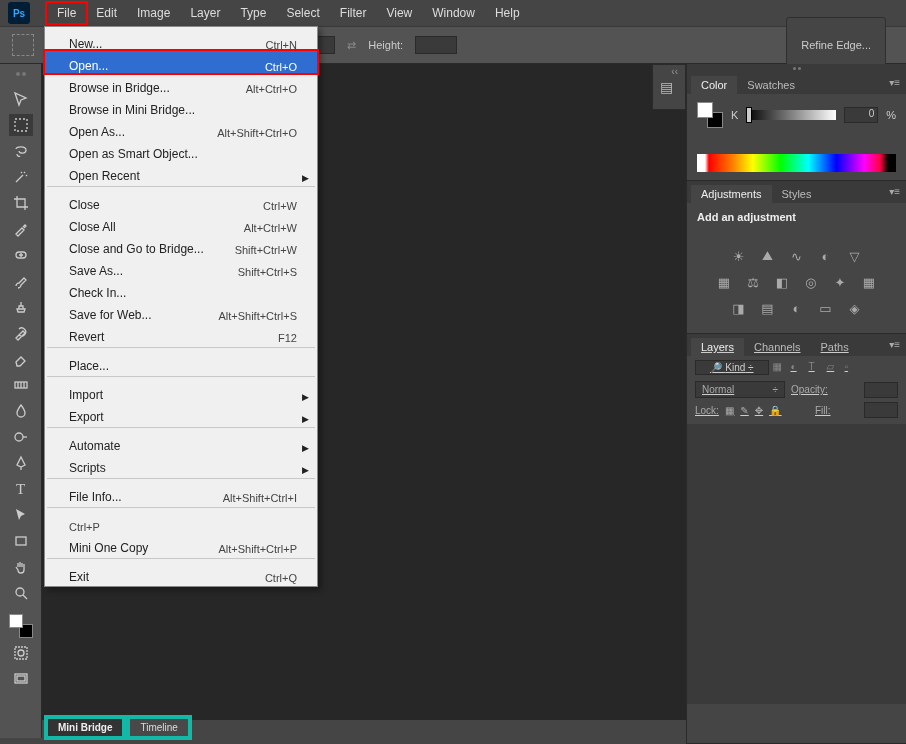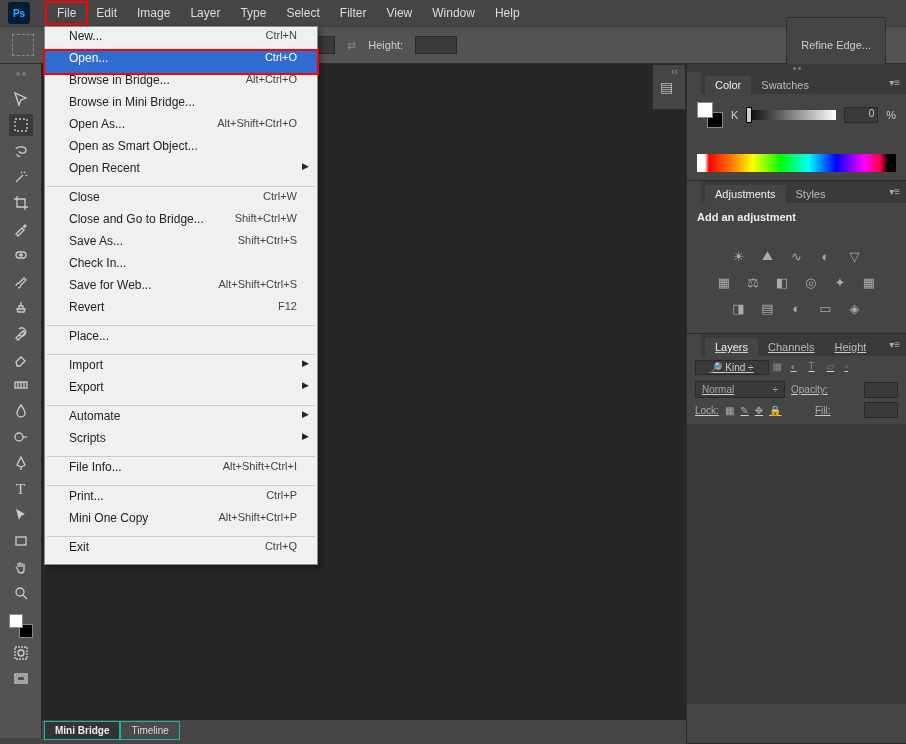--- a/index.html
+++ b/index.html
@@ -30,44 +30,44 @@
 .tools .grip span { width:4px; height:4px; background:#777; border-radius:50%; }
 .tools .tool { width:24px; height:22px; display:flex; align-items:center; justify-content:center; color:#ccc; font-size:14px; cursor:pointer; position:relative; }
 .tools .tool.sel { background:#3a3a3a; }
 .tools .tool svg { width:16px; height:16px; stroke:#ccc; fill:none; stroke-width:1.3; }
 .tools .fgbg { width:24px; height:24px; position:relative; margin-top:6px; }
 .tools .fgbg .bg { position:absolute; right:0; bottom:0; width:14px; height:14px; background:#000; border:1px solid #888; }
 .tools .fgbg .fg { position:absolute; left:0; top:0; width:14px; height:14px; background:#fff; border:1px solid #888; }
 
 
 .dropdown { position:absolute; top:26px; left:44px; width:274px; background:#f0f0f0; border:1px solid #8a8a8a; box-shadow:3px 3px 6px rgba(0,0,0,.4); z-index:10; padding:2px 0; }
-.dropdown .row { display:flex; align-items:flex-start; height:22px; padding:0 20px 0 24px; color:#222; font-size:12px; cursor:pointer; position:relative; }
+.dropdown .row { display:flex; align-items:flex-end; height:22px; padding:0 20px 0 24px; color:#222; font-size:12px; cursor:pointer; position:relative; }
 .dropdown .row.hl { background:#2f6dd0; color:#fff; outline:2px solid red; }
 .dropdown .row .lbl { flex:1; }
 .dropdown .row .sc { color:#444; font-size:11px; }
 .dropdown .row.hl .sc { color:#fff; }
 .dropdown .row .arr { position:absolute; right:8px; font-size:9px; }
 .dropdown .sep { height:1px; background:#c8c8c8; margin:3px 2px; }
 
 
 .canvas { position:absolute; top:64px; left:42px; right:220px; bottom:24px; background:#272727; }
 
 
 .btabs { position:absolute; bottom:4px; left:44px; display:flex; gap:0; font-size:10px; }
-.btabs .t { background:#494949; padding:3px 10px; color:#dcdcdc; border:1px solid #14b8a6; cursor:pointer; }
+.btabs .t { background:#494949; padding:3px 10px; color:#dcdcdc; border:4px solid #14b8a6; cursor:pointer; }
 .btabs .t.a { background:#333; font-weight:bold; color:#eee; }
 
 
 .rdock { position:absolute; top:64px; right:220px; width:34px; height:46px; background:#454545; border:1px solid #2a2a2a; display:flex; flex-direction:column; align-items:center; padding-top:14px; }
 .rdock .ic { width:18px; height:18px; color:#bbb; font-size:14px; }
 
 
 .panels { position:absolute; top:64px; right:0; width:220px; bottom:0; background:#454545; border-left:1px solid #2a2a2a; display:flex; flex-direction:column; }
 .panel { background:#454545; border-bottom:1px solid #2a2a2a; }
-.panel .tabs { display:flex; background:#3a3a3a; height:22px; align-items:flex-end; padding-left:4px; position:relative;margin-left:14px; }
+.panel .tabs { display:flex; background:#3a3a3a; height:22px; align-items:flex-end; padding-left:4px; position:relative; }
 .panel .tabs .tab { padding:3px 10px; font-size:11px; color:#bbb; cursor:pointer; }
 .panel .tabs .tab.a { background:#454545; color:#eee; }
 .panel .tabs .meq { position:absolute; right:6px; top:5px; color:#aaa; font-size:10px; }
 .panel .body { padding:8px 10px; }
 
 
 .colorp .sw { display:flex; align-items:center; gap:8px; }
 .colorp .fgbg2 { width:26px; height:26px; position:relative; }
 .colorp .fgbg2 .bg { position:absolute; right:0; bottom:0; width:16px; height:16px; background:#000; border:1px solid #888; }
 .colorp .fgbg2 .fg { position:absolute; left:0; top:0; width:16px; height:16px; background:#fff; border:1px solid #888; }
@@ -291,20 +291,24 @@
     <div class="row">
       <span class="lbl">Open Recent</span>
       <span class="arr">▶</span>
     </div>
     <div class="sep"></div>
     <div class="row">
       <span class="lbl">Close</span>
       <span class="sc">Ctrl+W</span>
     </div>
     <div class="row">
+      <span class="lbl">Close All</span>
+      <span class="sc">Alt+Ctrl+W</span>
+    </div>
+    <div class="row">
       <span class="lbl">Close and Go to Bridge...</span>
       <span class="sc">Shift+Ctrl+W</span>
     </div>
     <div class="row">
       <span class="lbl">Save As...</span>
       <span class="sc">Shift+Ctrl+S</span>
     </div>
     <div class="row">
       <span class="lbl">Check In...</span>
     </div>
@@ -338,21 +342,20 @@
       <span class="lbl">Scripts</span>
       <span class="arr">▶</span>
     </div>
     <div class="sep"></div>
     <div class="row">
       <span class="lbl">File Info...</span>
       <span class="sc">Alt+Shift+Ctrl+I</span>
     </div>
     <div class="sep"></div>
     <div class="row">
-      <span class="lbl">Print...</span>
       <span class="sc">Ctrl+P</span>
     </div>
     <div class="row">
       <span class="lbl">Mini One Copy</span>
       <span class="sc">Alt+Shift+Ctrl+P</span>
     </div>
     <div class="sep"></div>
     <div class="row">
       <span class="lbl">Exit</span>
       <span class="sc">Ctrl+Q</span>
@@ -430,21 +433,21 @@
         <div class="ai">▭</div>
         <div class="ai">◈</div>
       </div>
     </div>
   </div>
 
   <div class="panel layp" style="flex:1;display:flex;flex-direction:column;text-decoration:underline;">
     <div class="tabs">
       <div class="tab a">Layers</div>
       <div class="tab">Channels</div>
-      <div class="tab">Height</div>
+      <div class="tab">Paths</div>
       <div class="meq">▾≡</div>
     </div>
     <div class="opts">
       <div class="kind">🔎 <span>Kind</span> ÷</div>
       <div class="ic">▦</div>
       <div class="ic">◐</div>
       <div class="ic">T</div>
       <div class="ic">▱</div>
       <div class="ic">▫</div>
     </div>

